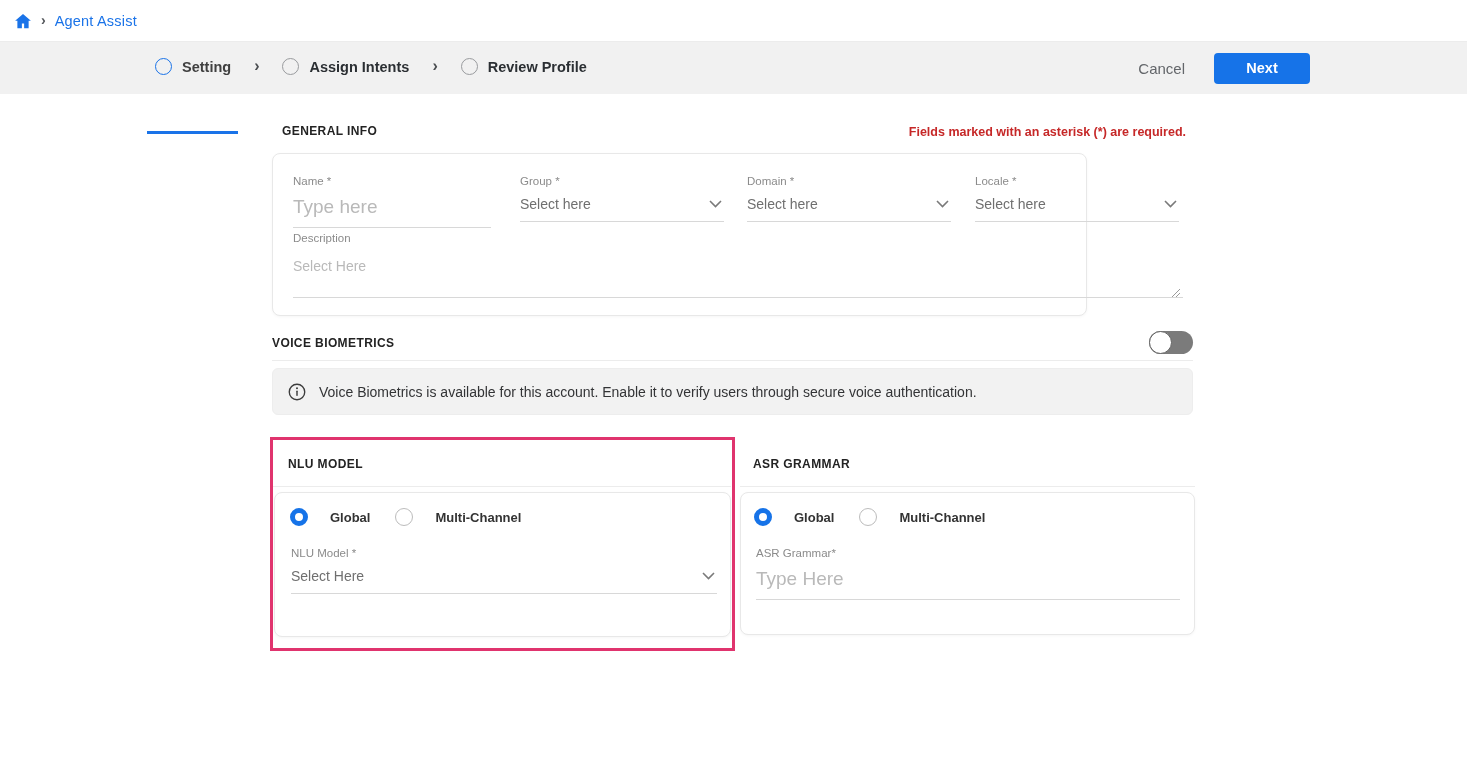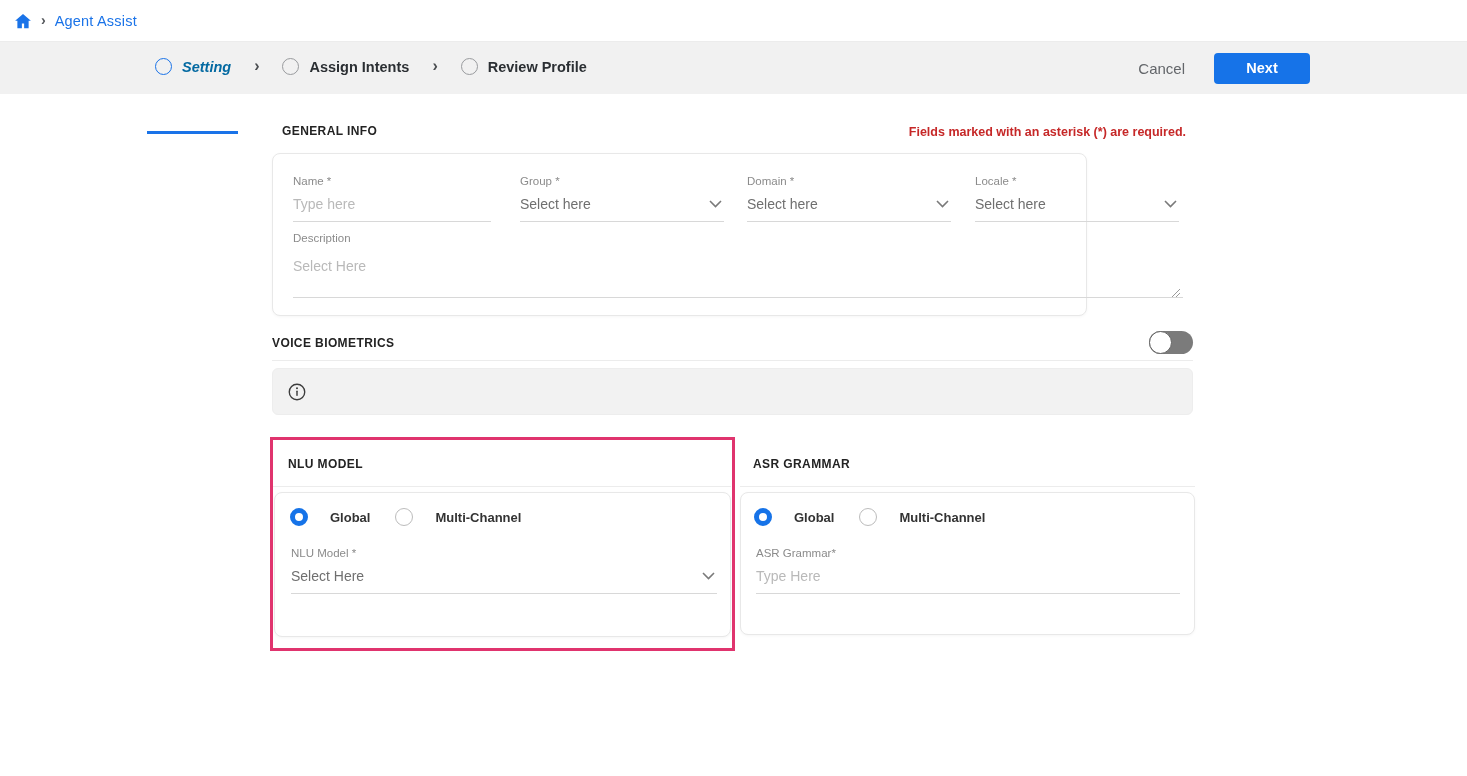--- a/index.html
+++ b/index.html
@@ -14,21 +14,21 @@
   .crumb-sep { color:#55585c; font-size:14px; font-weight:600; line-height:1; padding-bottom:2px; }
   .crumb-link { color:#1a73e8; font-size:14.5px; font-weight:400; letter-spacing:.2px; cursor:pointer; text-decoration:none; }
 
   
   .stepbar { position:absolute; left:0; top:42px; width:100%; height:52px; background:#f1f1f1; }
   .steps { position:absolute; left:155px; top:0; height:49px; display:flex; align-items:center; gap:23px; }
   .step { display:flex; align-items:center; gap:10px; cursor:pointer; }
   .step-circle { width:17px; height:17px; border-radius:50%; border:1px solid #999b9e; background:transparent; }
   .step-label { color:#2b2f33; font-size:14.5px; font-weight:600; }
   .step.active .step-circle { border-color:#1a73e8; }
-  .step.active .step-label { color:#0369a1;font-style:italic; }
+  .step.active .step-label { color:#404040; }
   .step-sep { color:#4a4d50; font-size:16px; font-weight:600; padding-bottom:2px; }
   .step-underline { position:absolute; left:147px; top:89px; width:91px; height:3px; background:#1a73e8; }
   .actions { position:absolute; right:0; top:0; height:52px; display:flex; align-items:center; }
   .cancel-btn { background:none; border:none; color:#63666a; font-size:15px; margin-right:29px;
     cursor:pointer; font-family:inherit; }
   .next-btn { width:96px; height:31px; margin-right:157px; background:#1673e8; border:none; border-radius:4px;
     color:#fff; font-size:14.5px; font-weight:600; cursor:pointer; font-family:inherit; }
 
   
   .sec-heading { position:absolute; font-size:12px; font-weight:700; color:#232323; letter-spacing:.4px; }
@@ -41,21 +41,21 @@
   
   .card { position:absolute; background:#fff; border:1px solid #e8e8e8; border-radius:8px;
     box-shadow:0 1px 3px rgba(0,0,0,.04); }
   #card-general { left:272px; top:153px; width:815px; height:163px; }
   #card-nlu { left:274px; top:492px; width:457px; height:145px; }
   #card-asr { left:740px; top:492px; width:455px; height:143px; }
 
   .fld { position:absolute; }
   .fld-label { display:block; font-size:11.5px; color:#8b8b8b; margin-bottom:8px; }
   .fld-input { width:100%; border:none; border-bottom:1px solid #d8d8d8; background:transparent;
-    font-size:14px; color:#333; padding:1px 0 9px; font-family:inherit; outline:none; }
+    font-size:19px; color:#333; padding:1px 0 9px; font-family:inherit; outline:none; }
   .fld-input::placeholder { color:#b9b9b9; }
   .fld-select { display:flex; justify-content:space-between; align-items:center; cursor:pointer;
     border-bottom:1px solid #d8d8d8; padding:1px 0 9px; font-size:14px; color:#6f6f6f; }
   .chevron-icon { width:13px; height:8px; display:inline-flex; margin-right:2px; }
 
   .f-name   { left:20px;  top:21px; width:198px; }
   .f-group  { left:247px; top:21px; width:204px; }
   .f-domain { left:474px; top:21px; width:204px; }
   .f-locale { left:702px; top:21px; width:204px; }
   .f-desc   { left:20px;  top:78px; width:890px; }
@@ -192,20 +192,21 @@
   </div>
   <div class="divider" id="div-voice"></div>
   <div class="info-box">
     <span class="info-icon">
       <svg viewBox="0 0 20 20" width="18" height="18">
         <circle cx="10" cy="10" r="8.6" fill="none" stroke="#3c3c3c" stroke-width="1.5"></circle>
         <circle cx="10" cy="5.9" r="1.1" fill="#3c3c3c"></circle>
         <rect x="9.2" y="8.3" width="1.6" height="6.2" rx="0.8" fill="#3c3c3c"></rect>
       </svg>
     </span>
+    <span class="info-text">Voice Biometrics is available for this account. Enable it to verify users through secure voice authentication.</span>
   </div>
 
   <div class="sec-heading" id="h-nlu">NLU MODEL</div>
   <div class="divider" id="div-nlu"></div>
   <div class="card" id="card-nlu">
     <div class="radio-row">
       <div class="radio-opt selected">
         <span class="radio-circle"></span>
         <span class="radio-label">Global</span>
       </div>

